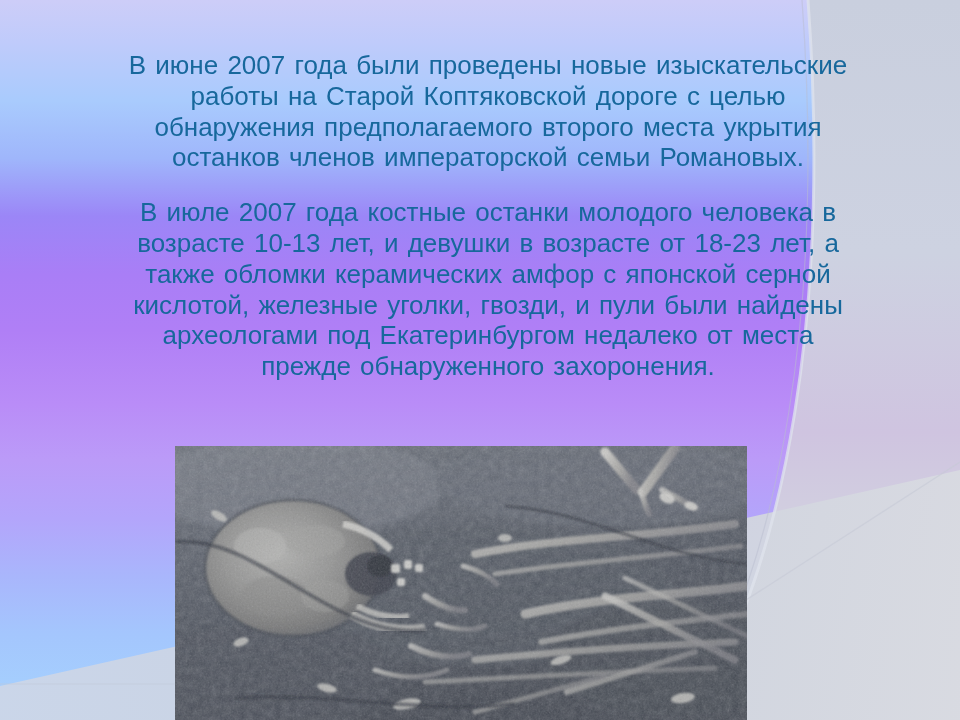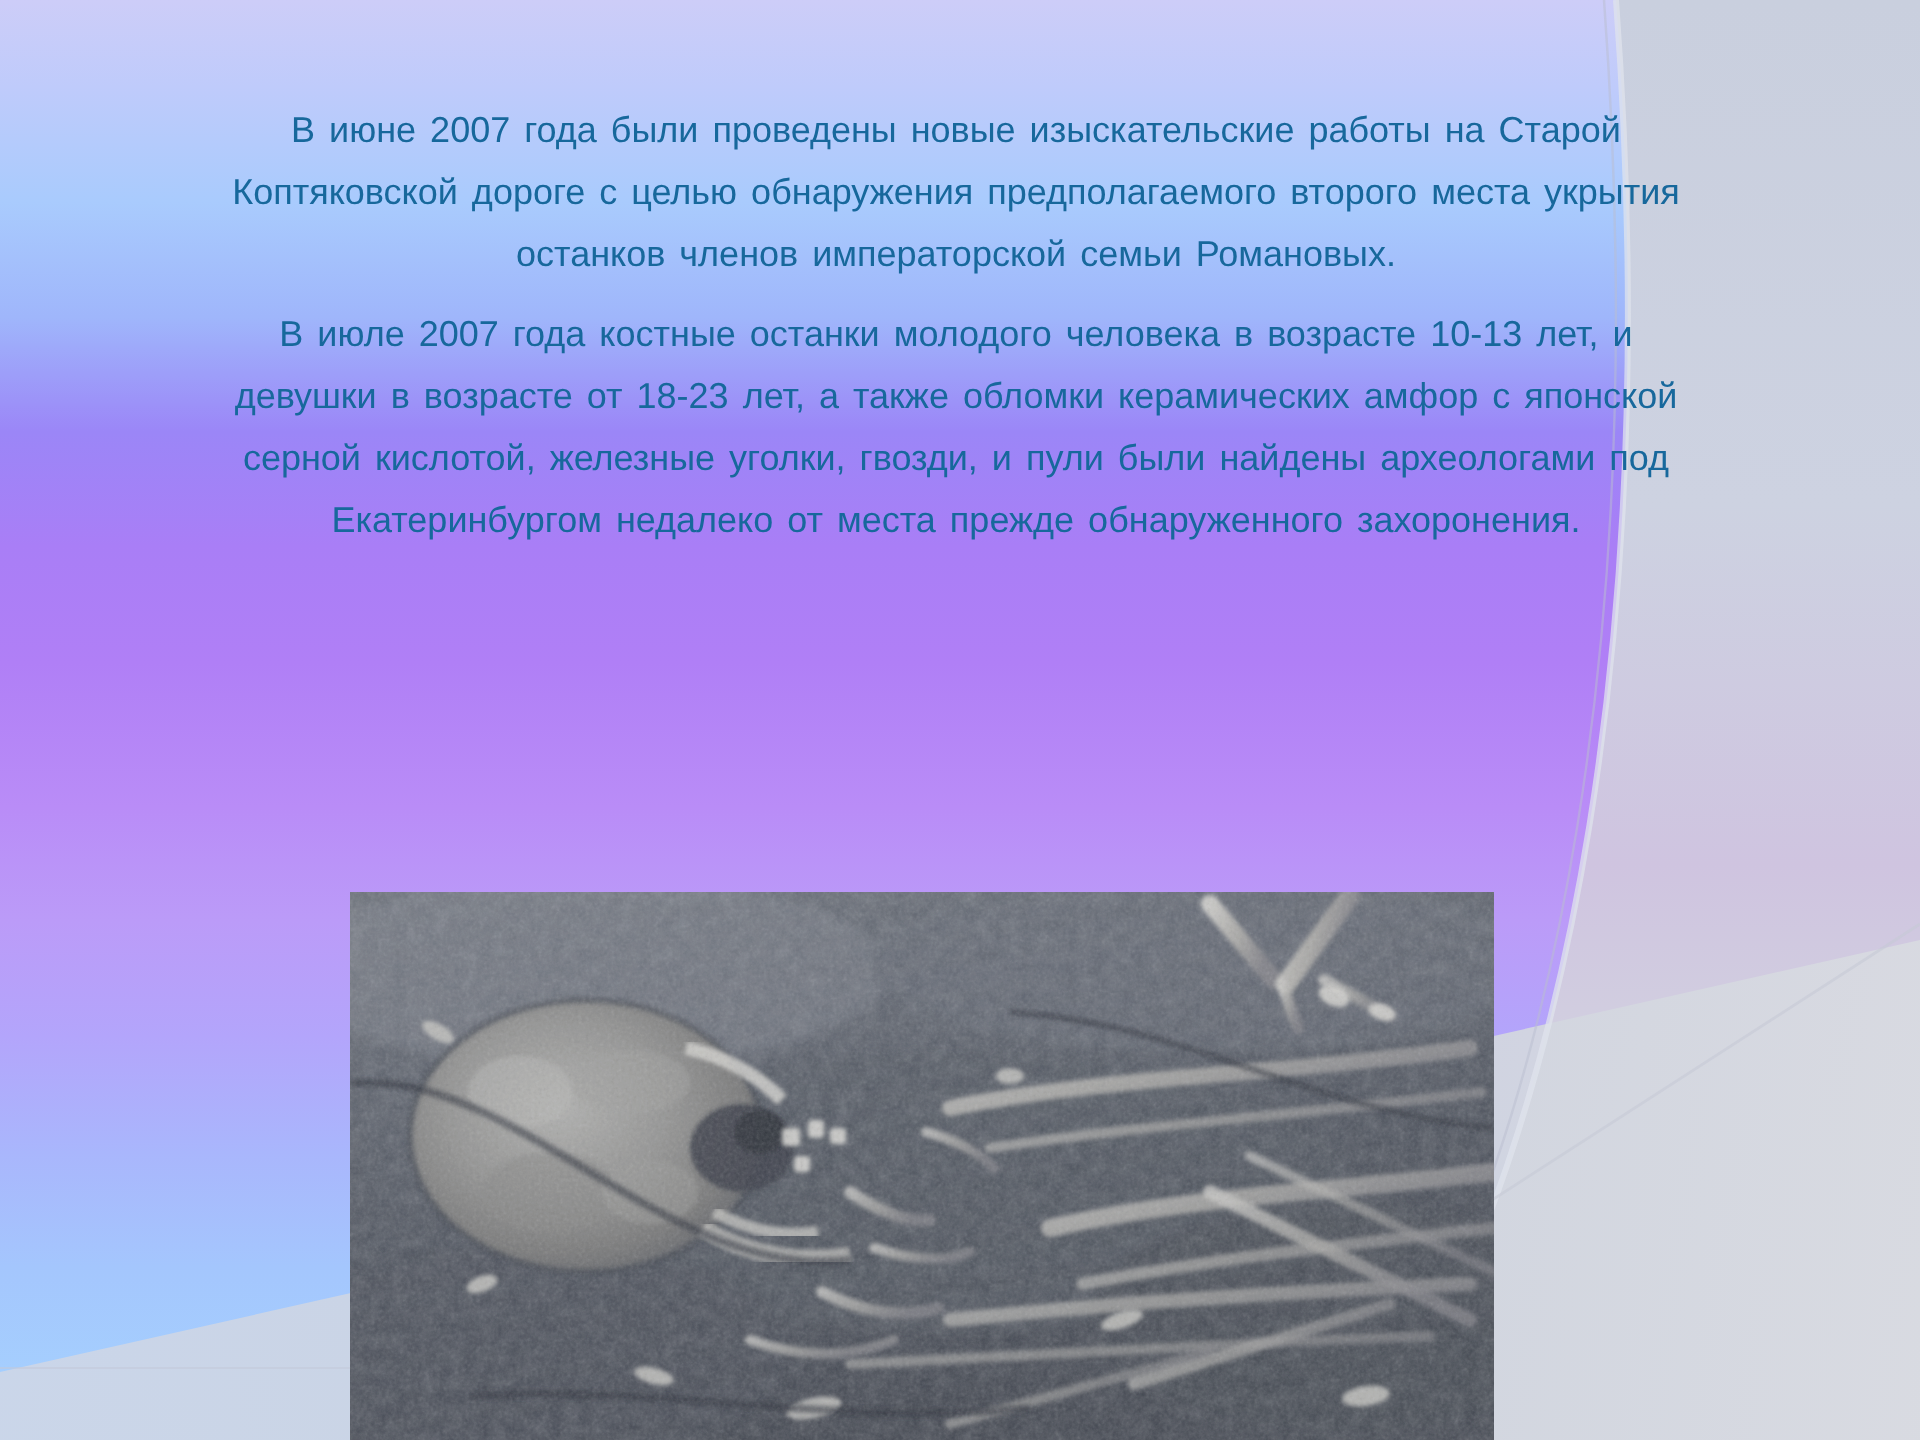--- a/index.html
+++ b/index.html
@@ -31,32 +31,32 @@
   .deco{position:absolute;pointer-events:none;}
 
   
   #deco-arc-outer{
     left:0;top:0;width:960px;height:720px;
   }
 
   
   #textblock{
     position:absolute;
-    left:116px; top:50px; width:724px;
+    left:126px; top:50px; width:724px;
     text-align:center;
     color:#17689c;
-    font-size:18px;
+    font-size:26px;
     line-height:30.8px;
     font-weight:400;
     letter-spacing:0px;
     word-spacing:2px;
     z-index:4;
   }
   #textblock p{margin:0 0 3px 0;padding:0;}
-  #textblock p.p2{margin-top:10px;}
+  #textblock p.p2{margin-top:24px;}
 
   
   #photo{
     position:absolute;
     left:175px; top:446px; width:572px; height:274px;
     z-index:6;
     overflow:hidden;
     background:#4a4f58;
   }
   #photo svg{display:block;width:100%;height:100%;}

